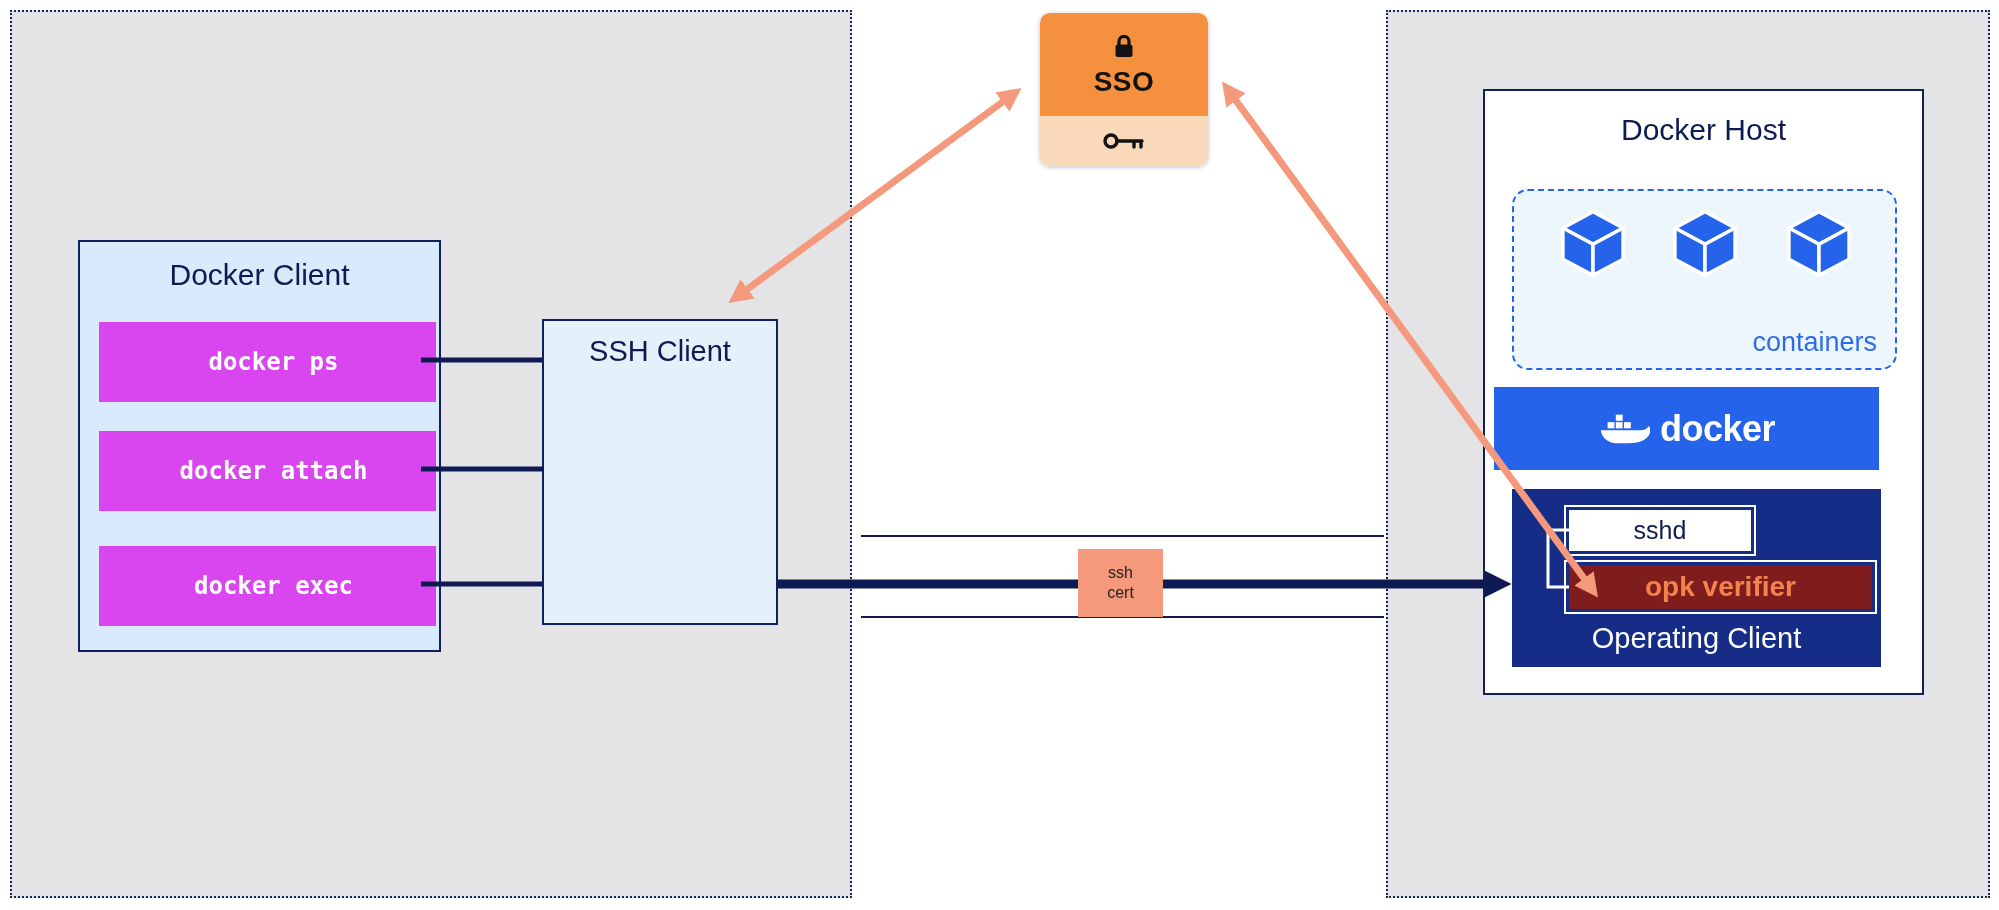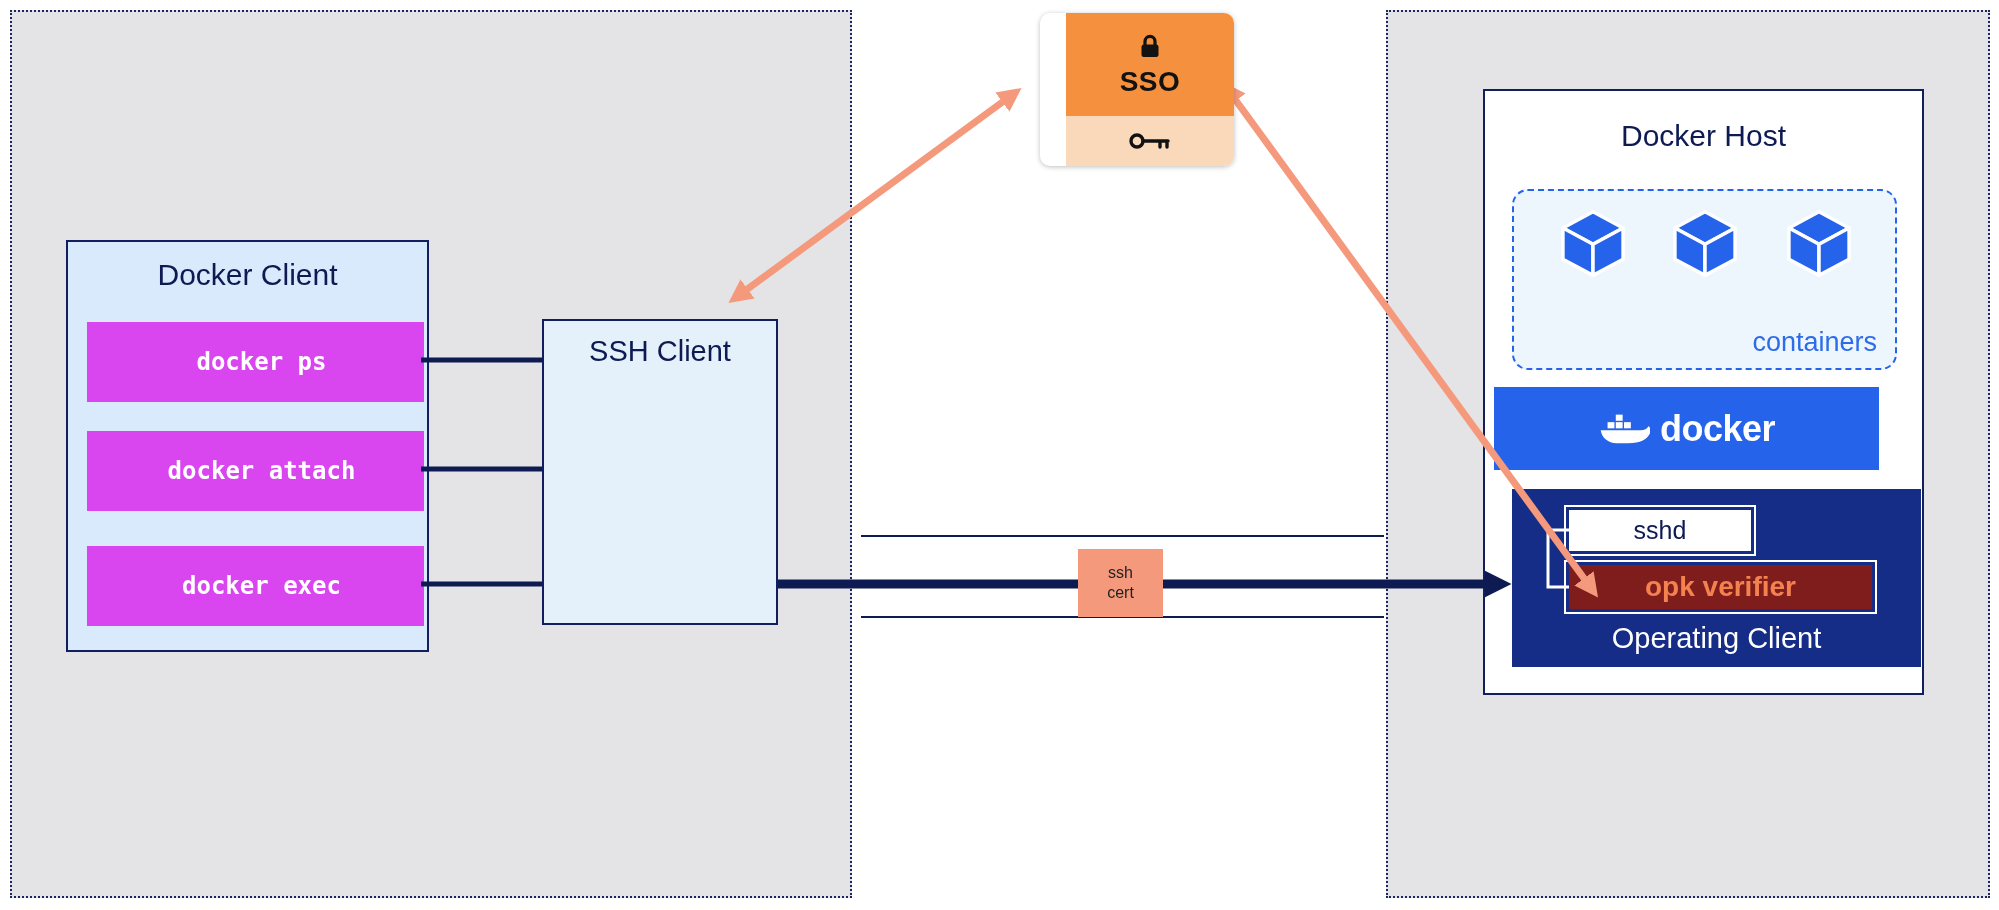--- a/index.html
+++ b/index.html
@@ -6,62 +6,62 @@
   .canvas{
     position:relative;width:1999px;height:910px;background:#ffffff;
     font-family:"Liberation Sans", sans-serif;overflow:hidden;
   }
   
   .panel{position:absolute;background:#e4e4e6;border:2px dotted #1b2560;box-sizing:border-box;z-index:0;}
   .panel.left{left:10px;top:10px;width:842px;height:888px;}
   .panel.right{left:1386px;top:10px;width:604px;height:888px;}
 
   
-  .docker-client{position:absolute;left:66px;top:240px;width:363px;height:412px;
+  .docker-client{position:absolute;left:78px;top:240px;width:363px;height:412px;
     background:#d9eafc;border:2px solid #121f5e;box-sizing:border-box;z-index:1;}
   .box-title{text-align:center;color:#0e1a52;}
   .docker-client .box-title{font-size:30px;margin-top:16px;}
   .cmd{position:absolute;left:19px;width:325px;height:80px;background:#d946ef;color:#fff;
     font-family:"DejaVu Sans Mono", monospace;font-weight:bold;font-size:24px;
     display:flex;align-items:center;justify-content:center;padding-left:12px;}
   .cmd1{top:80px}.cmd2{top:189px}.cmd3{top:304px}
 
   
   .ssh-client{position:absolute;left:542px;top:319px;width:236px;height:306px;
     background:#e4f1fb;border:2px solid #121f5e;box-sizing:border-box;z-index:1;}
   .ssh-client .box-title{font-size:29px;margin-top:14px;}
   .ssh-keys{position:absolute;left:17px;top:90px;width:198px;height:190px;border:2px dashed #f4997c;
     box-sizing:border-box;display:flex;align-items:flex-end;justify-content:center;
     padding-bottom:16px;color:#f4997c;font-size:26px;}
 
   
   .sso{position:absolute;left:1040px;top:13px;width:168px;height:153px;border-radius:10px;
-    overflow:hidden;z-index:5;box-shadow:0 1px 5px rgba(0,0,0,.25);padding-left:26px;}
+    overflow:hidden;z-index:5;box-shadow:0 1px 5px rgba(0,0,0,.25);}
   .sso-top{height:103px;background:#f5913e;display:flex;flex-direction:column;align-items:center;justify-content:center;gap:4px;}
   .sso-label{font-size:28px;font-weight:bold;color:#121212;letter-spacing:.5px;}
   .sso-bottom{height:50px;background:#fad9ba;display:flex;align-items:center;justify-content:center;}
 
   
   .ssh-cert{position:absolute;left:1078px;top:549px;width:85px;height:68px;background:#f4997c;
     z-index:4;display:flex;flex-direction:column;align-items:center;justify-content:center;
     color:#222;font-size:16px;line-height:1.25;}
 
   
   .host{position:absolute;left:1483px;top:89px;width:441px;height:606px;background:#fff;
     border:2px solid #121f5e;box-sizing:border-box;z-index:1;}
-  .host-title{font-size:30px;margin-top:28px;text-align:center;color:#0e1a52;}
+  .host-title{font-size:30px;margin-top:22px;text-align:center;color:#0e1a52;}
   .containers-box{position:absolute;left:27px;top:98px;width:385px;height:181px;
     border:2px dashed #2563eb;border-radius:16px;background:#edf5fd;box-sizing:border-box;}
   .cube{position:absolute;top:15px;width:74px;height:74px;}
   .cube.c1{left:42px}.cube.c2{left:154px}.cube.c3{left:268px}
   .containers-label{position:absolute;right:18px;bottom:10px;color:#2d6ce8;font-size:27px;}
   .docker-bar{position:absolute;left:9px;top:296px;width:385px;height:83px;background:#2563eb;
     display:flex;align-items:center;justify-content:center;gap:10px;}
   .docker-word{color:#fff;font-size:36px;font-weight:600;letter-spacing:-0.5px;}
-  .os-box{position:absolute;left:27px;top:398px;width:409px;height:178px;background:#162d87;}
+  .os-box{position:absolute;left:27px;top:398px;width:369px;height:178px;background:#162d87;}
   .sshd{position:absolute;left:57px;top:21px;width:182px;height:41px;background:#fff;
     outline:2px solid #fff;outline-offset:3px;display:flex;align-items:center;justify-content:center;
     color:#0e1a52;font-size:25px;}
   .opk{position:absolute;left:57px;top:76px;width:303px;height:44px;background:#7f1d1d;
     outline:2px solid #fff;outline-offset:3px;display:flex;align-items:center;justify-content:center;
     color:#f4824f;font-size:28px;font-weight:bold;}
   .os-title{position:absolute;left:0;right:0;bottom:12px;text-align:center;color:#fff;font-size:29px;}
   .os-bracket{position:absolute;left:0;top:0;pointer-events:none;}
 
   

